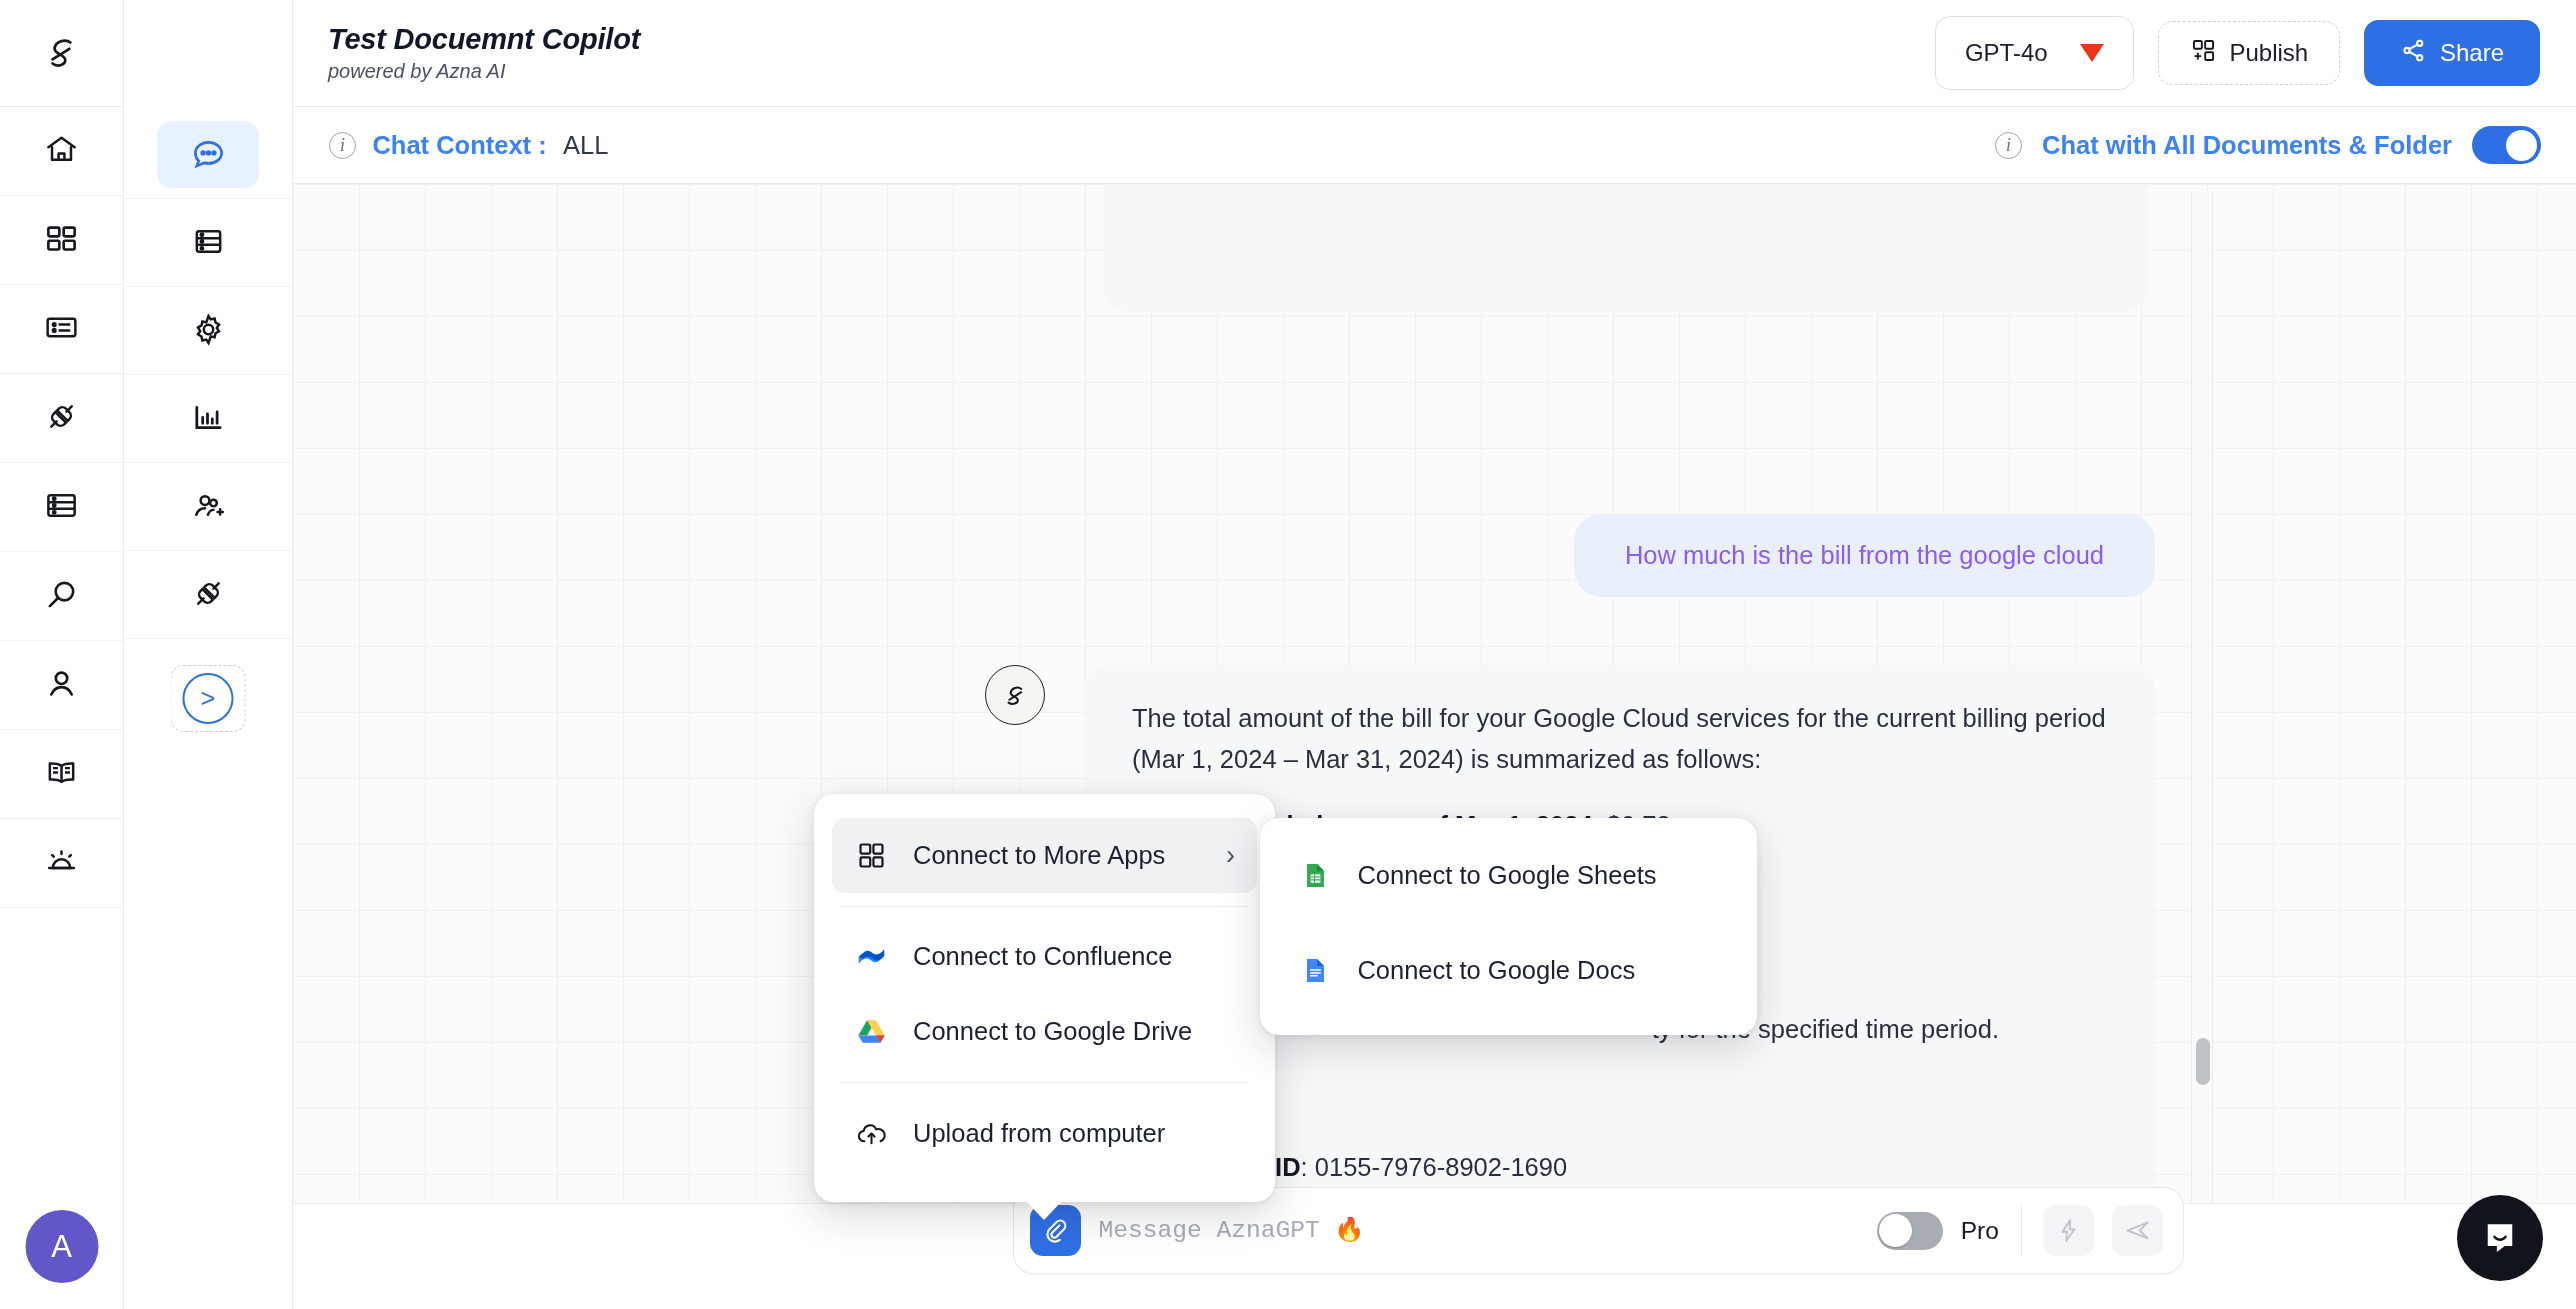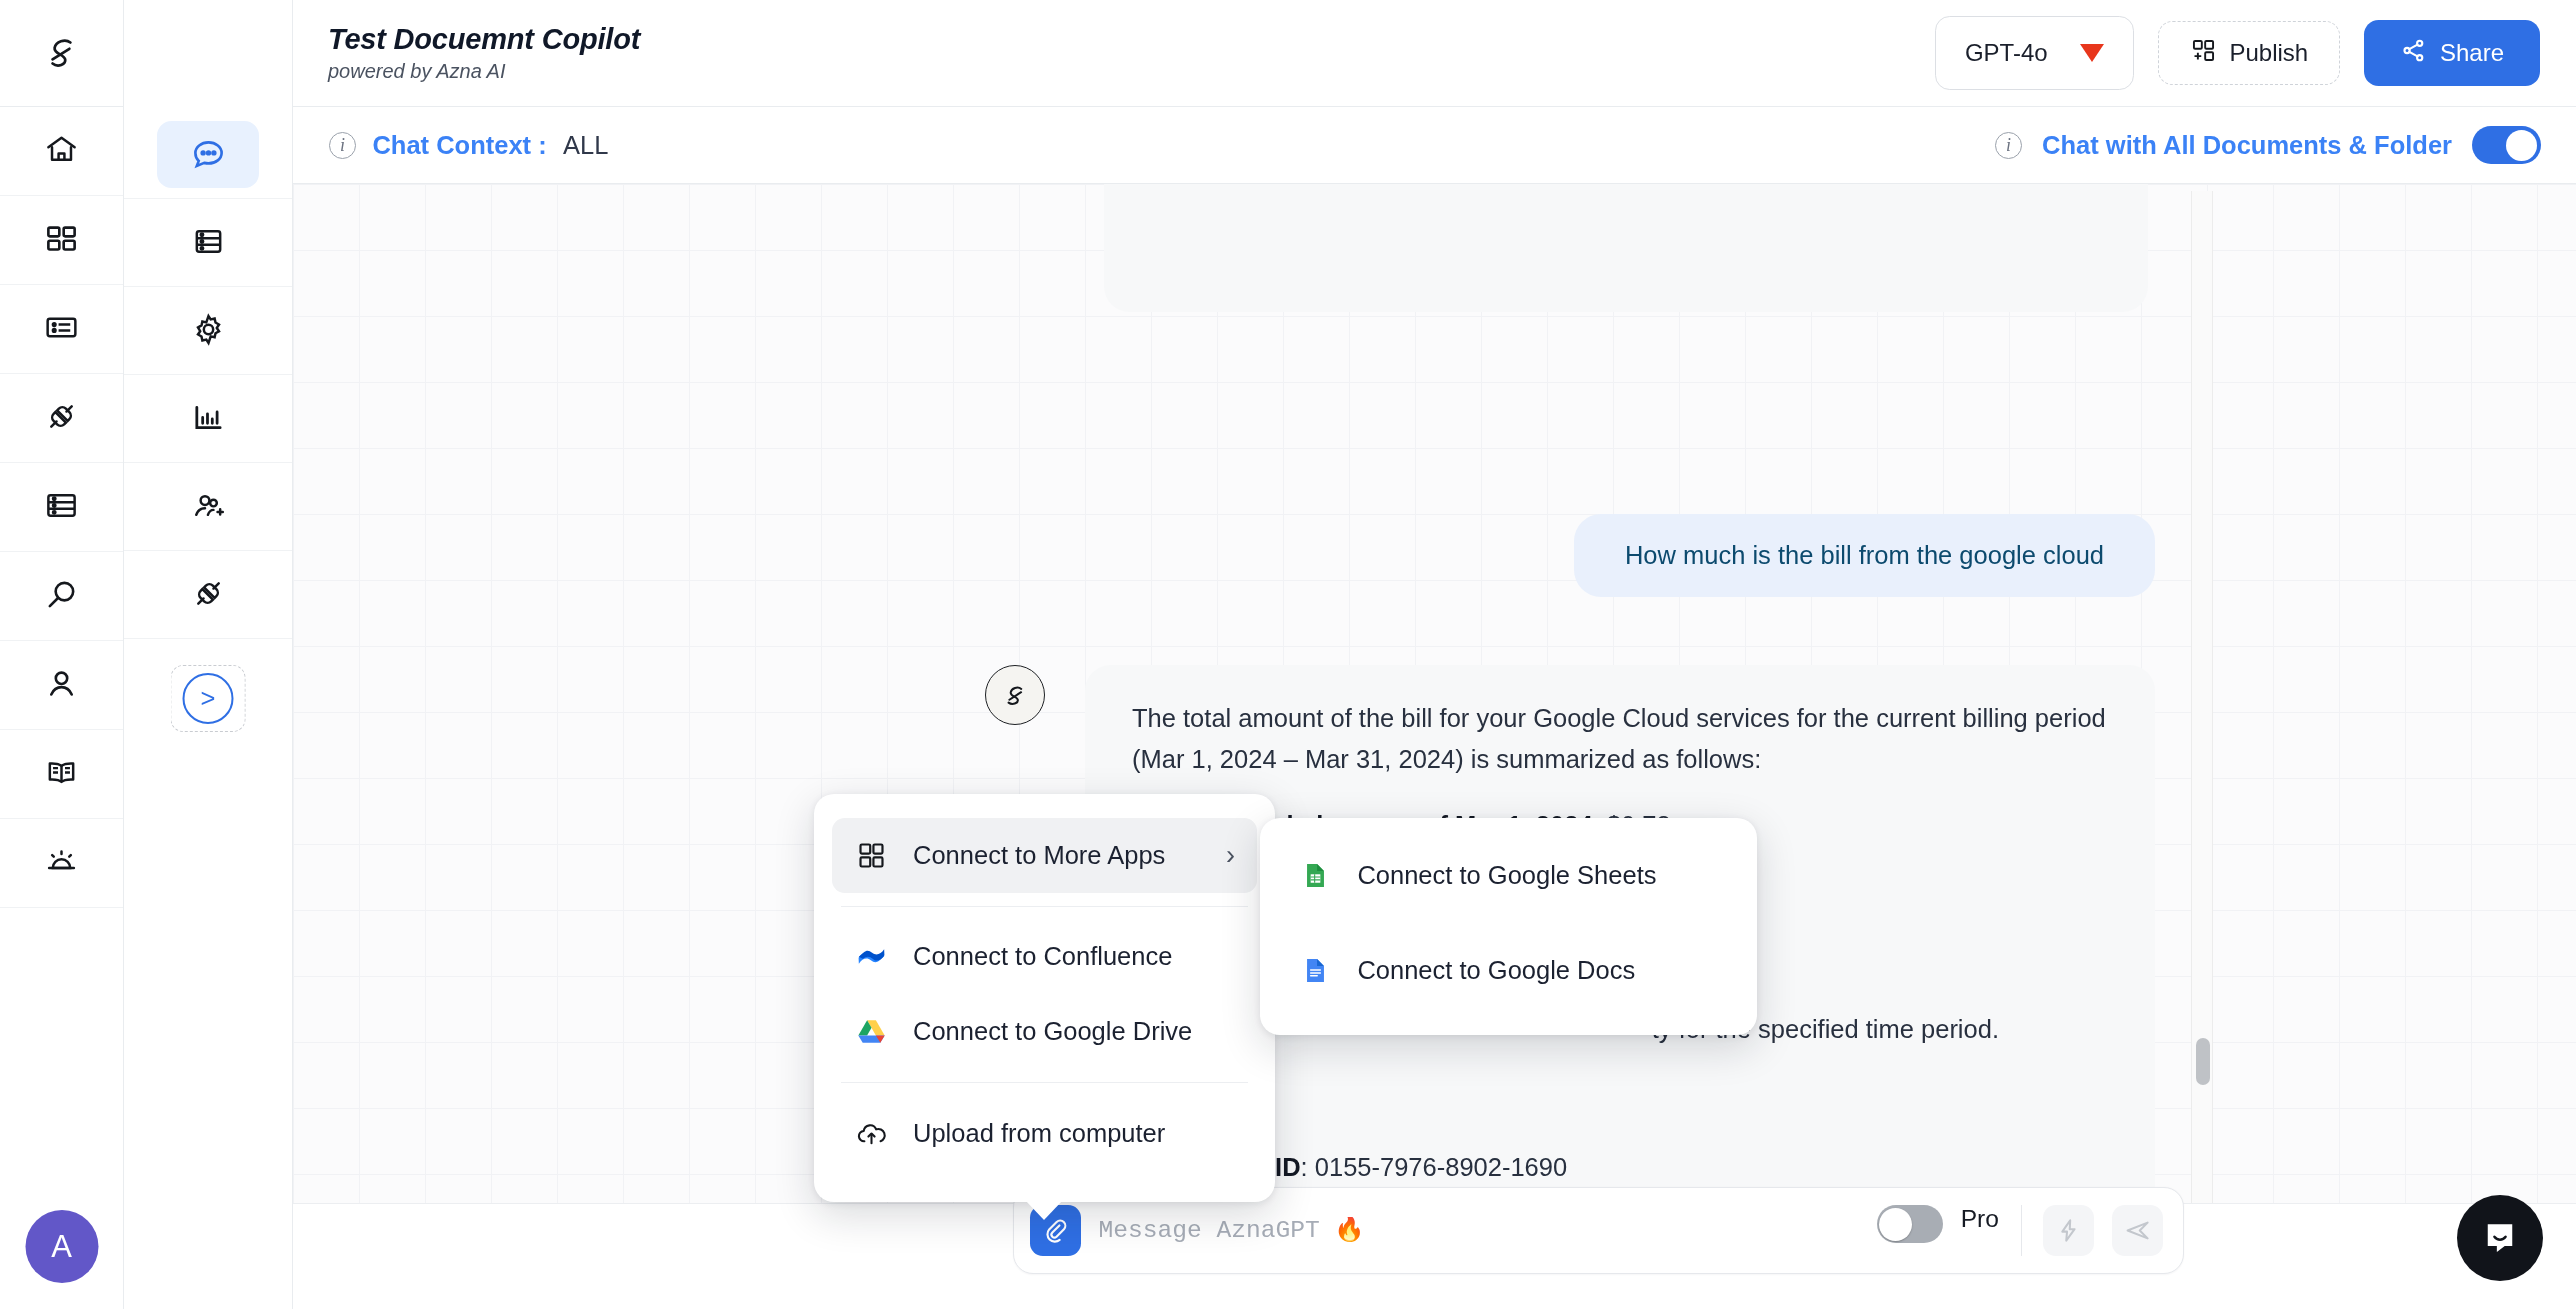--- a/index.html
+++ b/index.html
@@ -148,21 +148,21 @@
   .chat-scroll { position: absolute; inset: 0; padding: 0 73px; }
 
   .bubble-prev {
     position: absolute; left: 811px; right: 428px; top: -109px; height: 237px;
     background: #f7f8f9; border-radius: 25.5px;
   }
 
   .user-row { position: absolute; top: 330px; right: 421px; }
   .user-bubble {
     background: #e9f0fc; border-radius: 27px;
-    padding: 27px 51px; font-size: 25.5px; color: #0c4a6e;
+    padding: 27px 51px; font-size: 25.5px; color: #8b5cf6;
     max-width: 1002px;
   }
 
   .ai-row { position: absolute; top: 481px; left: 692px; right: 421px; display: flex; gap: 40px; }
   .ai-avatar {
     width: 60px; height: 60px; flex: 0 0 60px; border-radius: 50%;
     border: 1.8px solid #1d2024; background: #f5f4f1;
     display: flex; align-items: center; justify-content: center;
   }
   .ai-bubble {
@@ -205,21 +205,21 @@
     width: 51px; height: 51px; flex: 0 0 51px; border-radius: 12.8px;
     background: #2f6fe4; display: flex; align-items: center; justify-content: center;
     cursor: pointer;
   }
   .composer-input {
     flex: 1; border: none; outline: none; background: transparent;
     font-size: 24.6px; color: #2b3240; padding-left: 17px;
     font-family: Liberation Mono, monospace;
   }
   .composer-input::placeholder { color: #a6acb6; }
-  .composer-right { display: flex; align-items: flex-start; gap: 18px; }
+  .composer-right { display: flex; align-items: center; gap: 18px; }
   .toggle-off {
     width: 66px; height: 38px; border-radius: 19px; background: #a8adb4;
     position: relative; cursor: pointer; flex: 0 0 66px;
   }
   .toggle-off::after {
     content: ""; position: absolute; top: 2.7px; left: 2.7px;
     width: 33px; height: 33px; border-radius: 50%; background: #fff;
     box-shadow: 0 0.9px 1.8px rgba(0,0,0,.25);
   }
   .pro-label { font-size: 24.6px; color: #151a23; }

